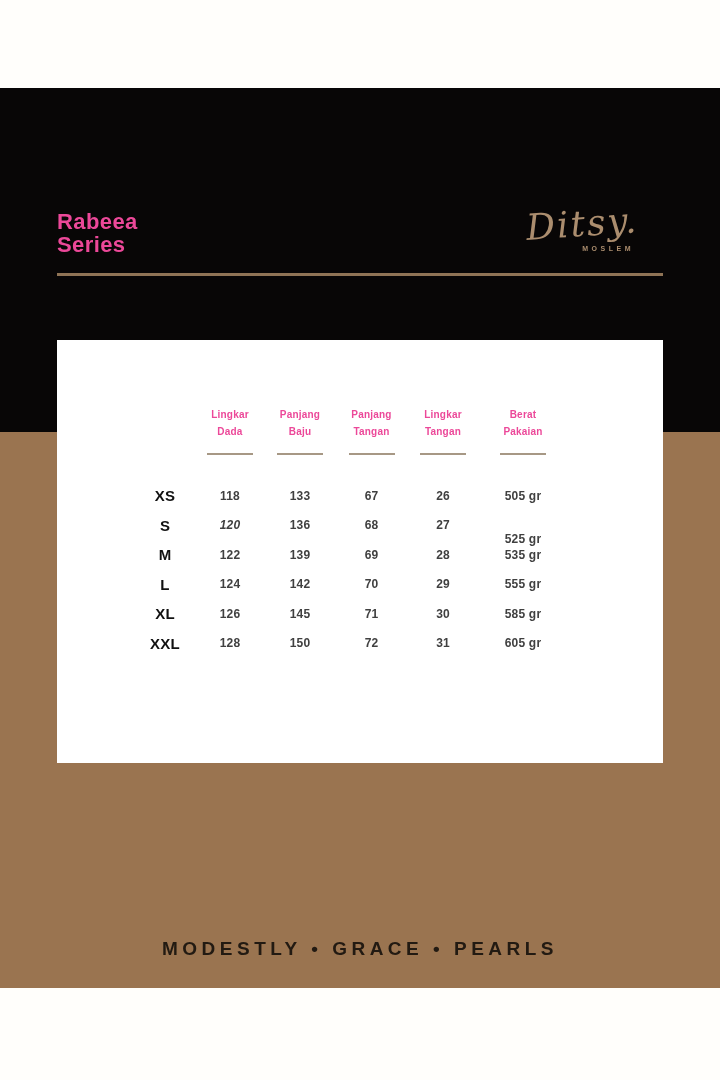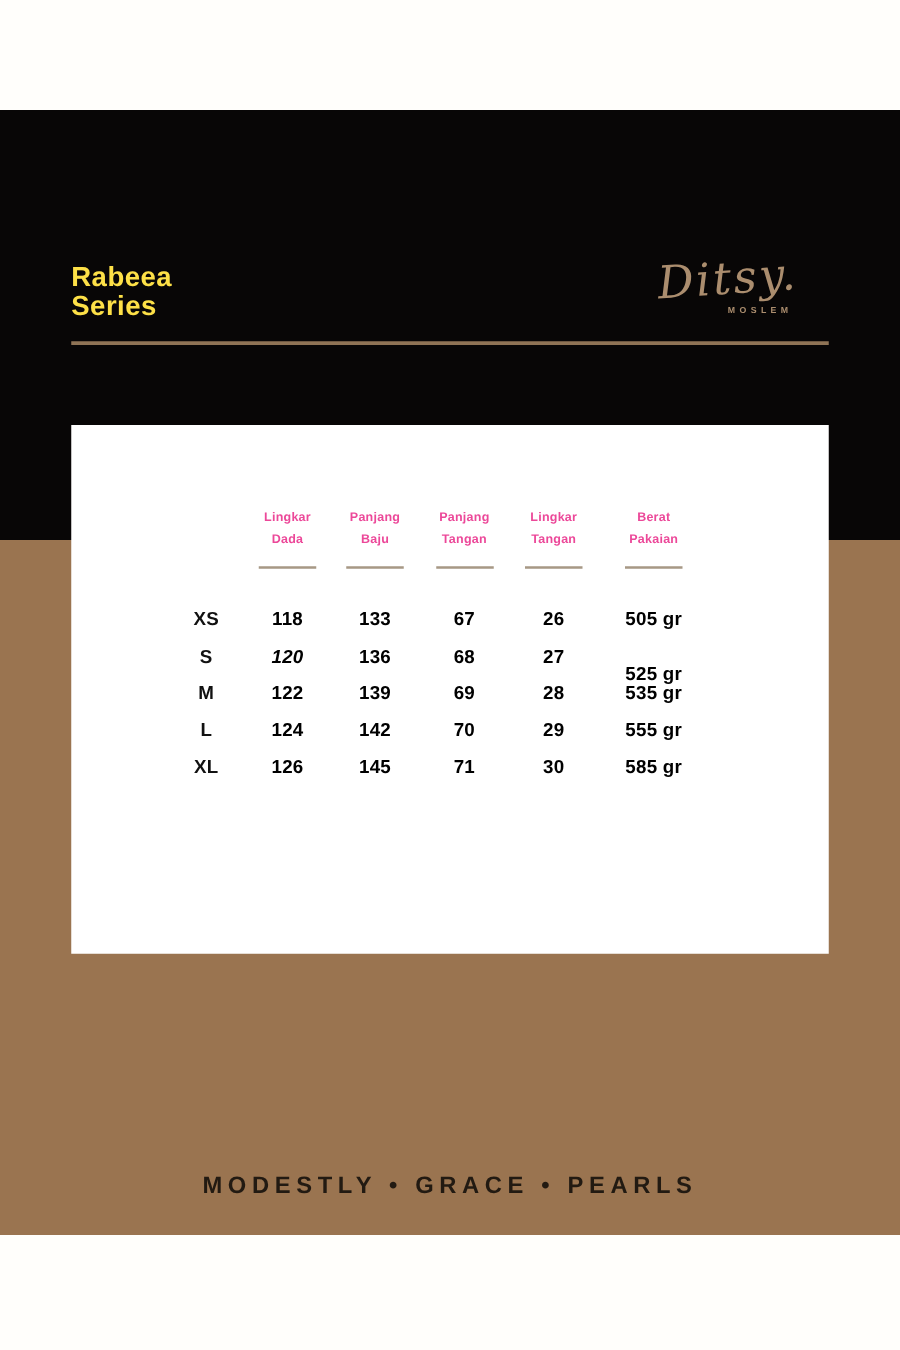--- a/index.html
+++ b/index.html
@@ -22,21 +22,21 @@
     width: 720px; height: 344px;
     background: #080606;
   }
   .brand-row {
     display: flex;
     justify-content: space-between;
     align-items: flex-start;
     padding: 122px 57px 0 57px;
   }
   .series-title {
-    color: #fde047;
+    color: #ec4899;
     font-size: 22px;
     line-height: 23px;
     font-weight: 600;
     letter-spacing: 0.4px;
   }
   .logo { text-align: right; margin-right: 25px; margin-top: -6px; }
   .logo-script {
     font-family: "DejaVu Serif", serif;
     font-style: italic;
     font-size: 36px;
@@ -89,22 +89,22 @@
   .hline {
     width: 46px;
     height: 2px;
     background: #a79885;
     margin: 13px auto 0 auto;
   }
   .tbody { margin-top: 26px; }
   .trow { display: flex; margin-left: 78px; height: 29.5px; align-items: center; }
   .cell {
     text-align: center;
-    color: #000000;
-    font-size: 15px;
+    color: #404040;
+    font-size: 12px;
     font-weight: 600;
     letter-spacing: 0.2px;
   }
   .cell-size { font-size: 15px; font-weight: 700; color: #111111; }
 
   
   .notes {
     position: absolute;
     left: 0; top: 820px;
     width: 720px;
@@ -209,19 +209,27 @@
           <div class="cell" style="width: 90px;">555 gr</div>
         </div>
         <div class="trow">
           <div class="cell cell-size" style="width: 60px;">XL</div>
           <div class="cell" style="width: 70px;">126</div>
           <div class="cell" style="width: 70px;">145</div>
           <div class="cell" style="width: 73px;">71</div>
           <div class="cell" style="width: 70px;">30</div>
           <div class="cell" style="width: 90px;">585 gr</div>
         </div>
+        <div class="trow">
+          <div class="cell cell-size" style="width: 60px;">XXL</div>
+          <div class="cell" style="width: 70px;">128</div>
+          <div class="cell" style="width: 70px;">150</div>
+          <div class="cell" style="width: 73px;">72</div>
+          <div class="cell" style="width: 70px;">31</div>
+          <div class="cell" style="width: 90px;">605 gr</div>
+        </div>
       </div>
   </div>
 
 
   <div class="tagline">MODESTLY • GRACE • PEARLS</div>
 
 </div>
 
 </body></html>

